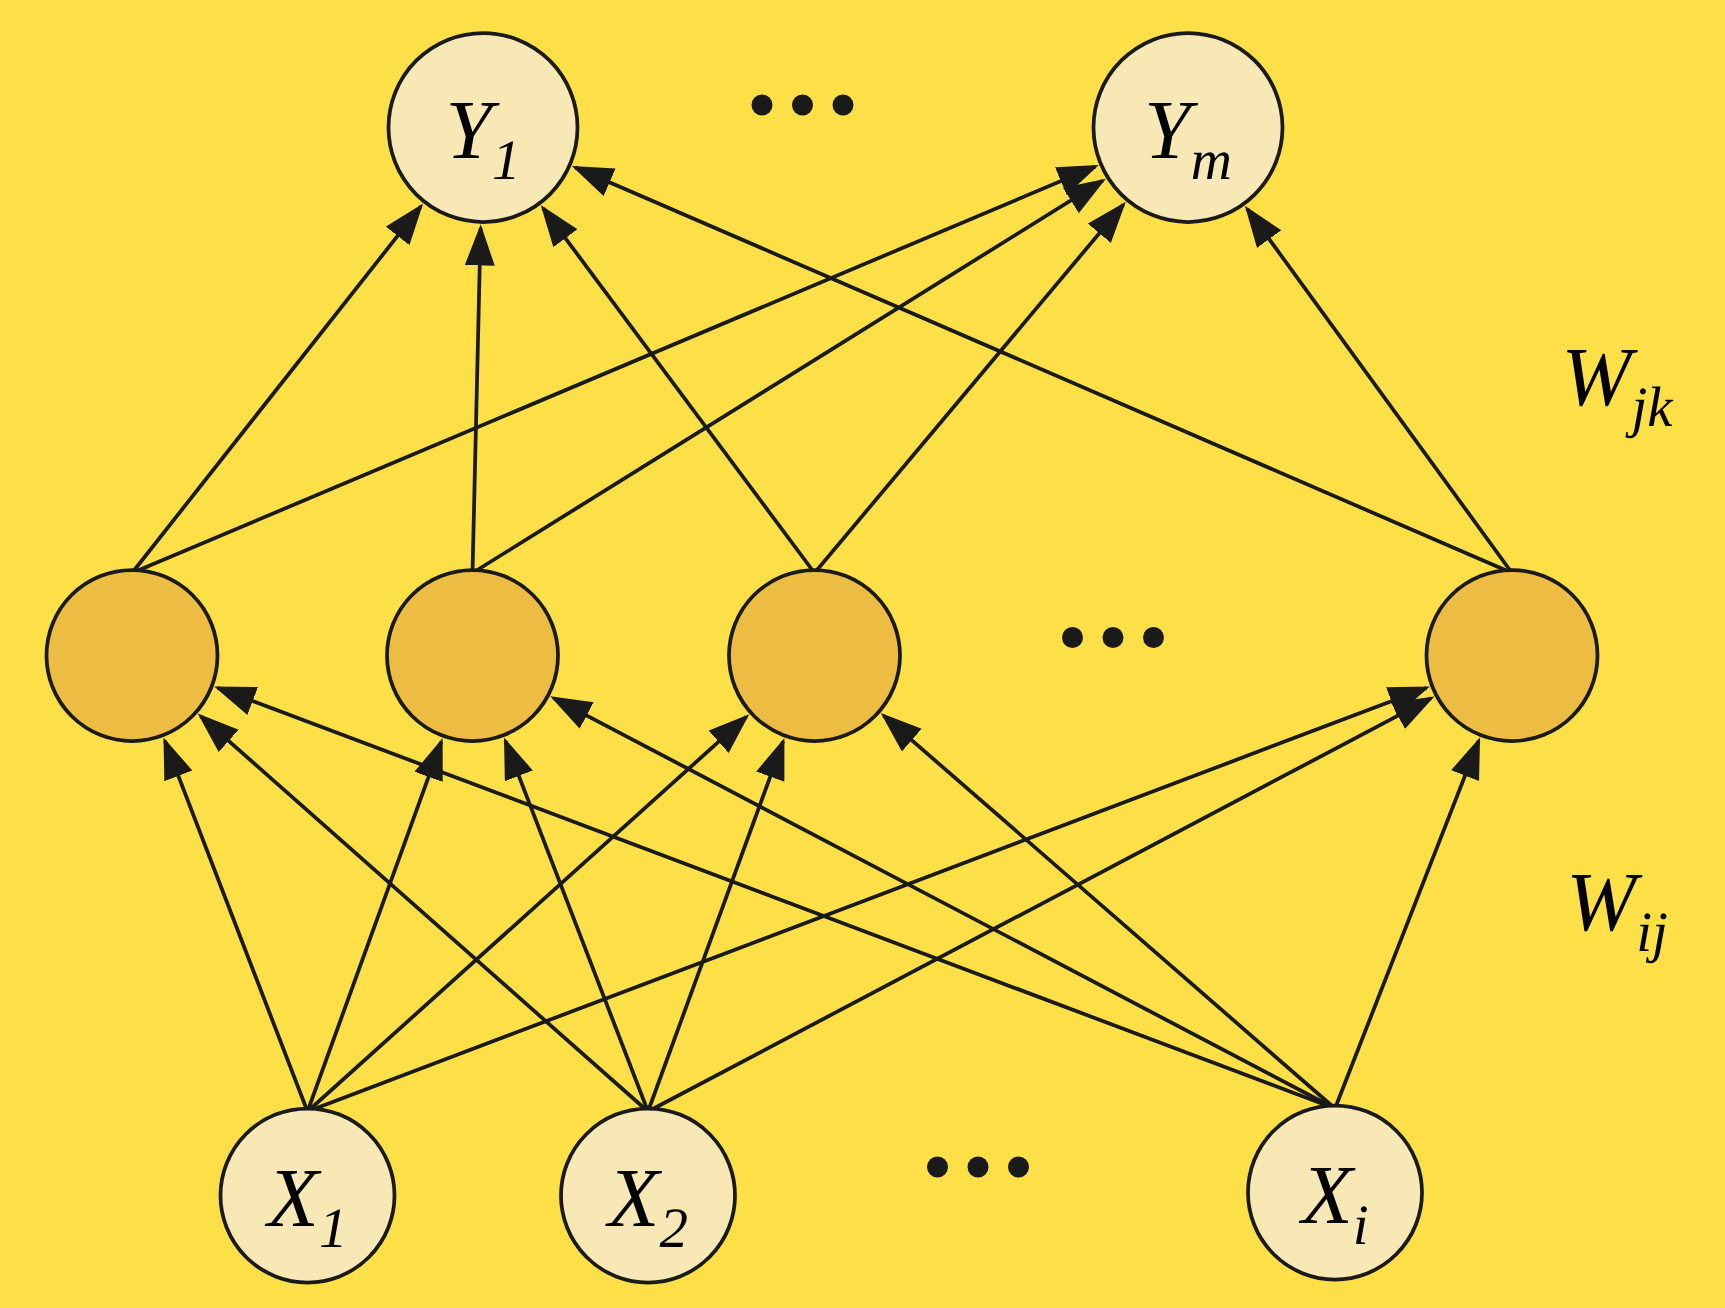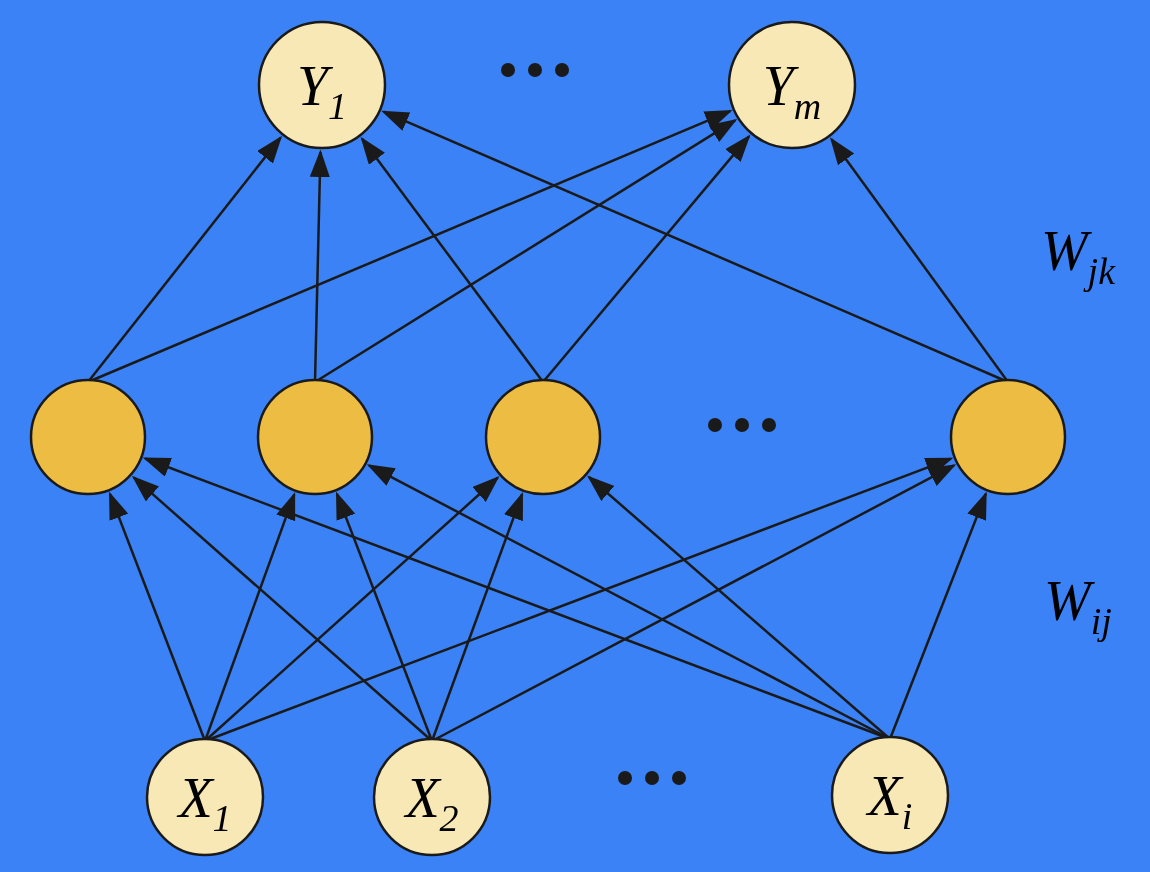--- a/index.html
+++ b/index.html
@@ -4,21 +4,21 @@
 <style>
   html, body {
     margin: 0;
     padding: 0;
     background: #ffffff;
   }
   .figure {
     width: 1150px;
     height: 872px;
     position: relative;
-    background: #3b82f6;
+    background: #fde047;
     overflow: hidden;
   }
   svg {
     display: block;
   }
   .edge {
     stroke: #1a1a1a;
     stroke-width: 2.5;
     fill: none;
   }

